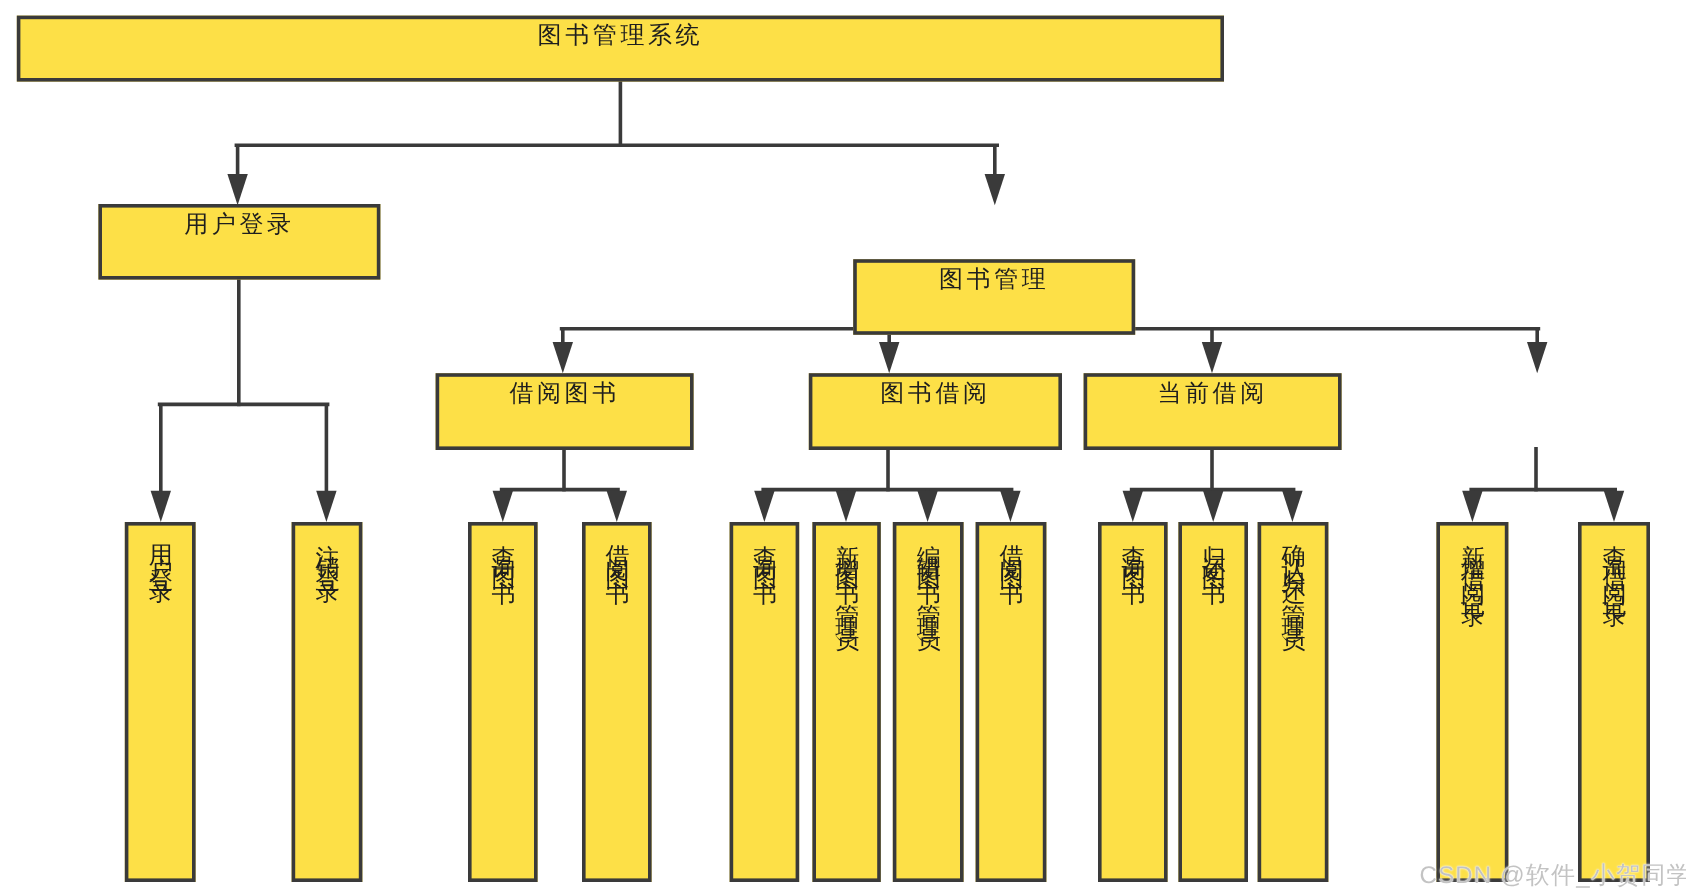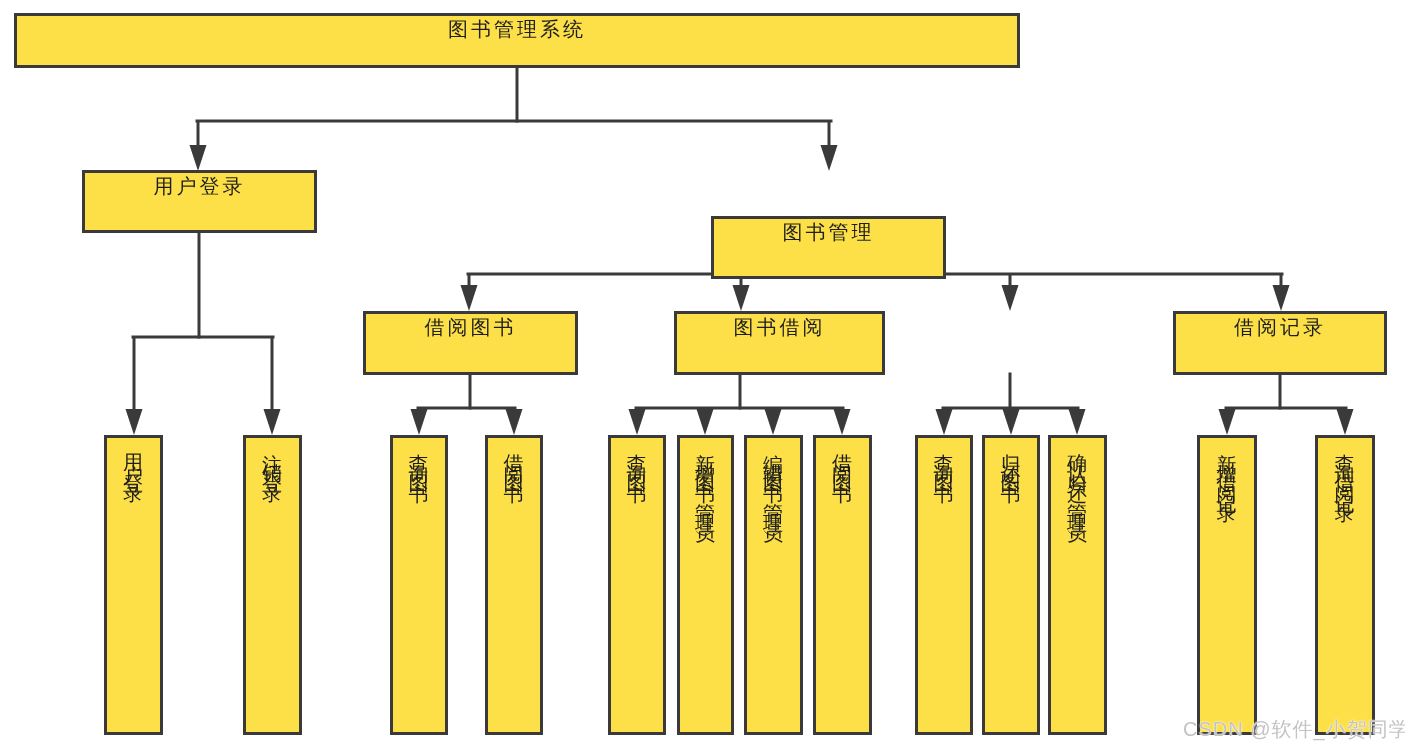--- a/index.html
+++ b/index.html
@@ -142,22 +142,22 @@
   <div class="node hnode n-l2b">
     <span>图书管理</span>
   </div>
 
   <div class="node hnode n-l3a">
     <span>借阅图书</span>
   </div>
   <div class="node hnode n-l3b">
     <span>图书借阅</span>
   </div>
-  <div class="node hnode n-l3d">
-    <span>借阅记录</span>
+  <div class="node hnode n-l3c">
+    <span>当前借阅</span>
   </div>
 
   <div class="node vnode leaf lf0">
     <span>用户登录</span>
   </div>
   <div class="node vnode leaf lf1">
     <span>注销登录</span>
   </div>
   <div class="node vnode leaf lf2">
     <span>查询图书</span>

